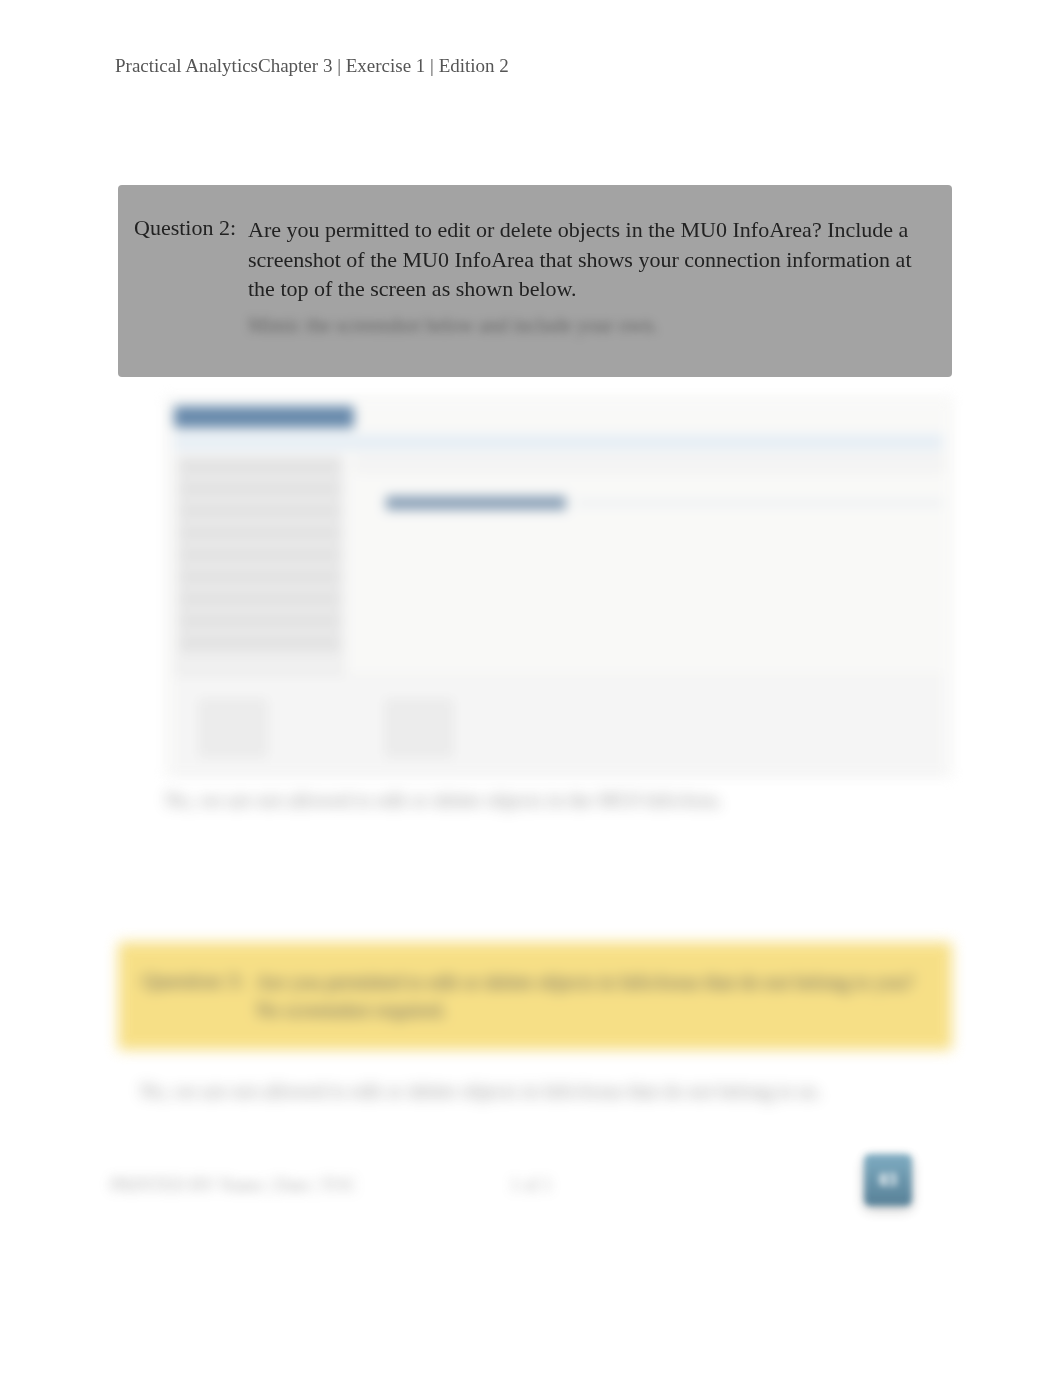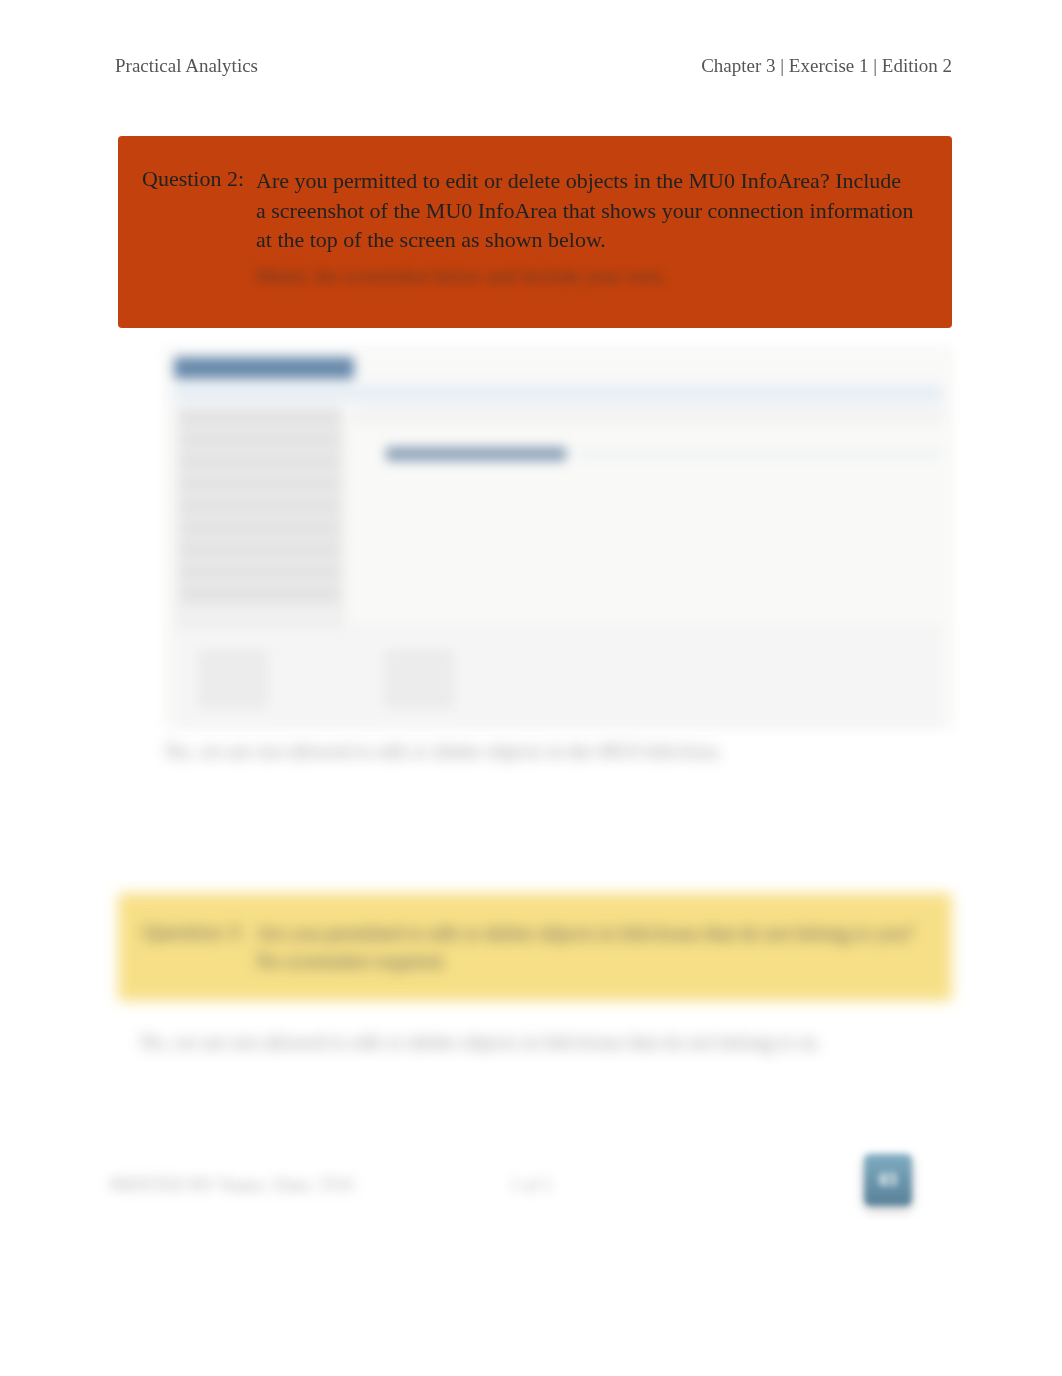--- a/index.html
+++ b/index.html
@@ -10,29 +10,29 @@
     body {
       font-family: Georgia, 'Times New Roman', serif;
       background: #ffffff;
       width: 1062px;
       height: 1376px;
       position: relative;
       color: #333;
     }
     .header {
       display: flex;
-      justify-content: space-between;
+      justify-content: flex-start;
       padding: 55px 110px 0 115px;
       font-size: 19px;
       color: #555;
     }
     .question-box {
-      background: #c2410c;
-      margin: 59px 110px 0 118px;
-      padding: 30px 30px 38px 24px;
+      background: #a3a3a3;
+      margin: 108px 110px 0 118px;
+      padding: 30px 30px 38px 16px;
       border-radius: 4px;
       position: relative;
     }
     .question-label {
       font-size: 22px;
       color: #222;
       display: inline-block;
       vertical-align: top;
       width: 110px;
     }

